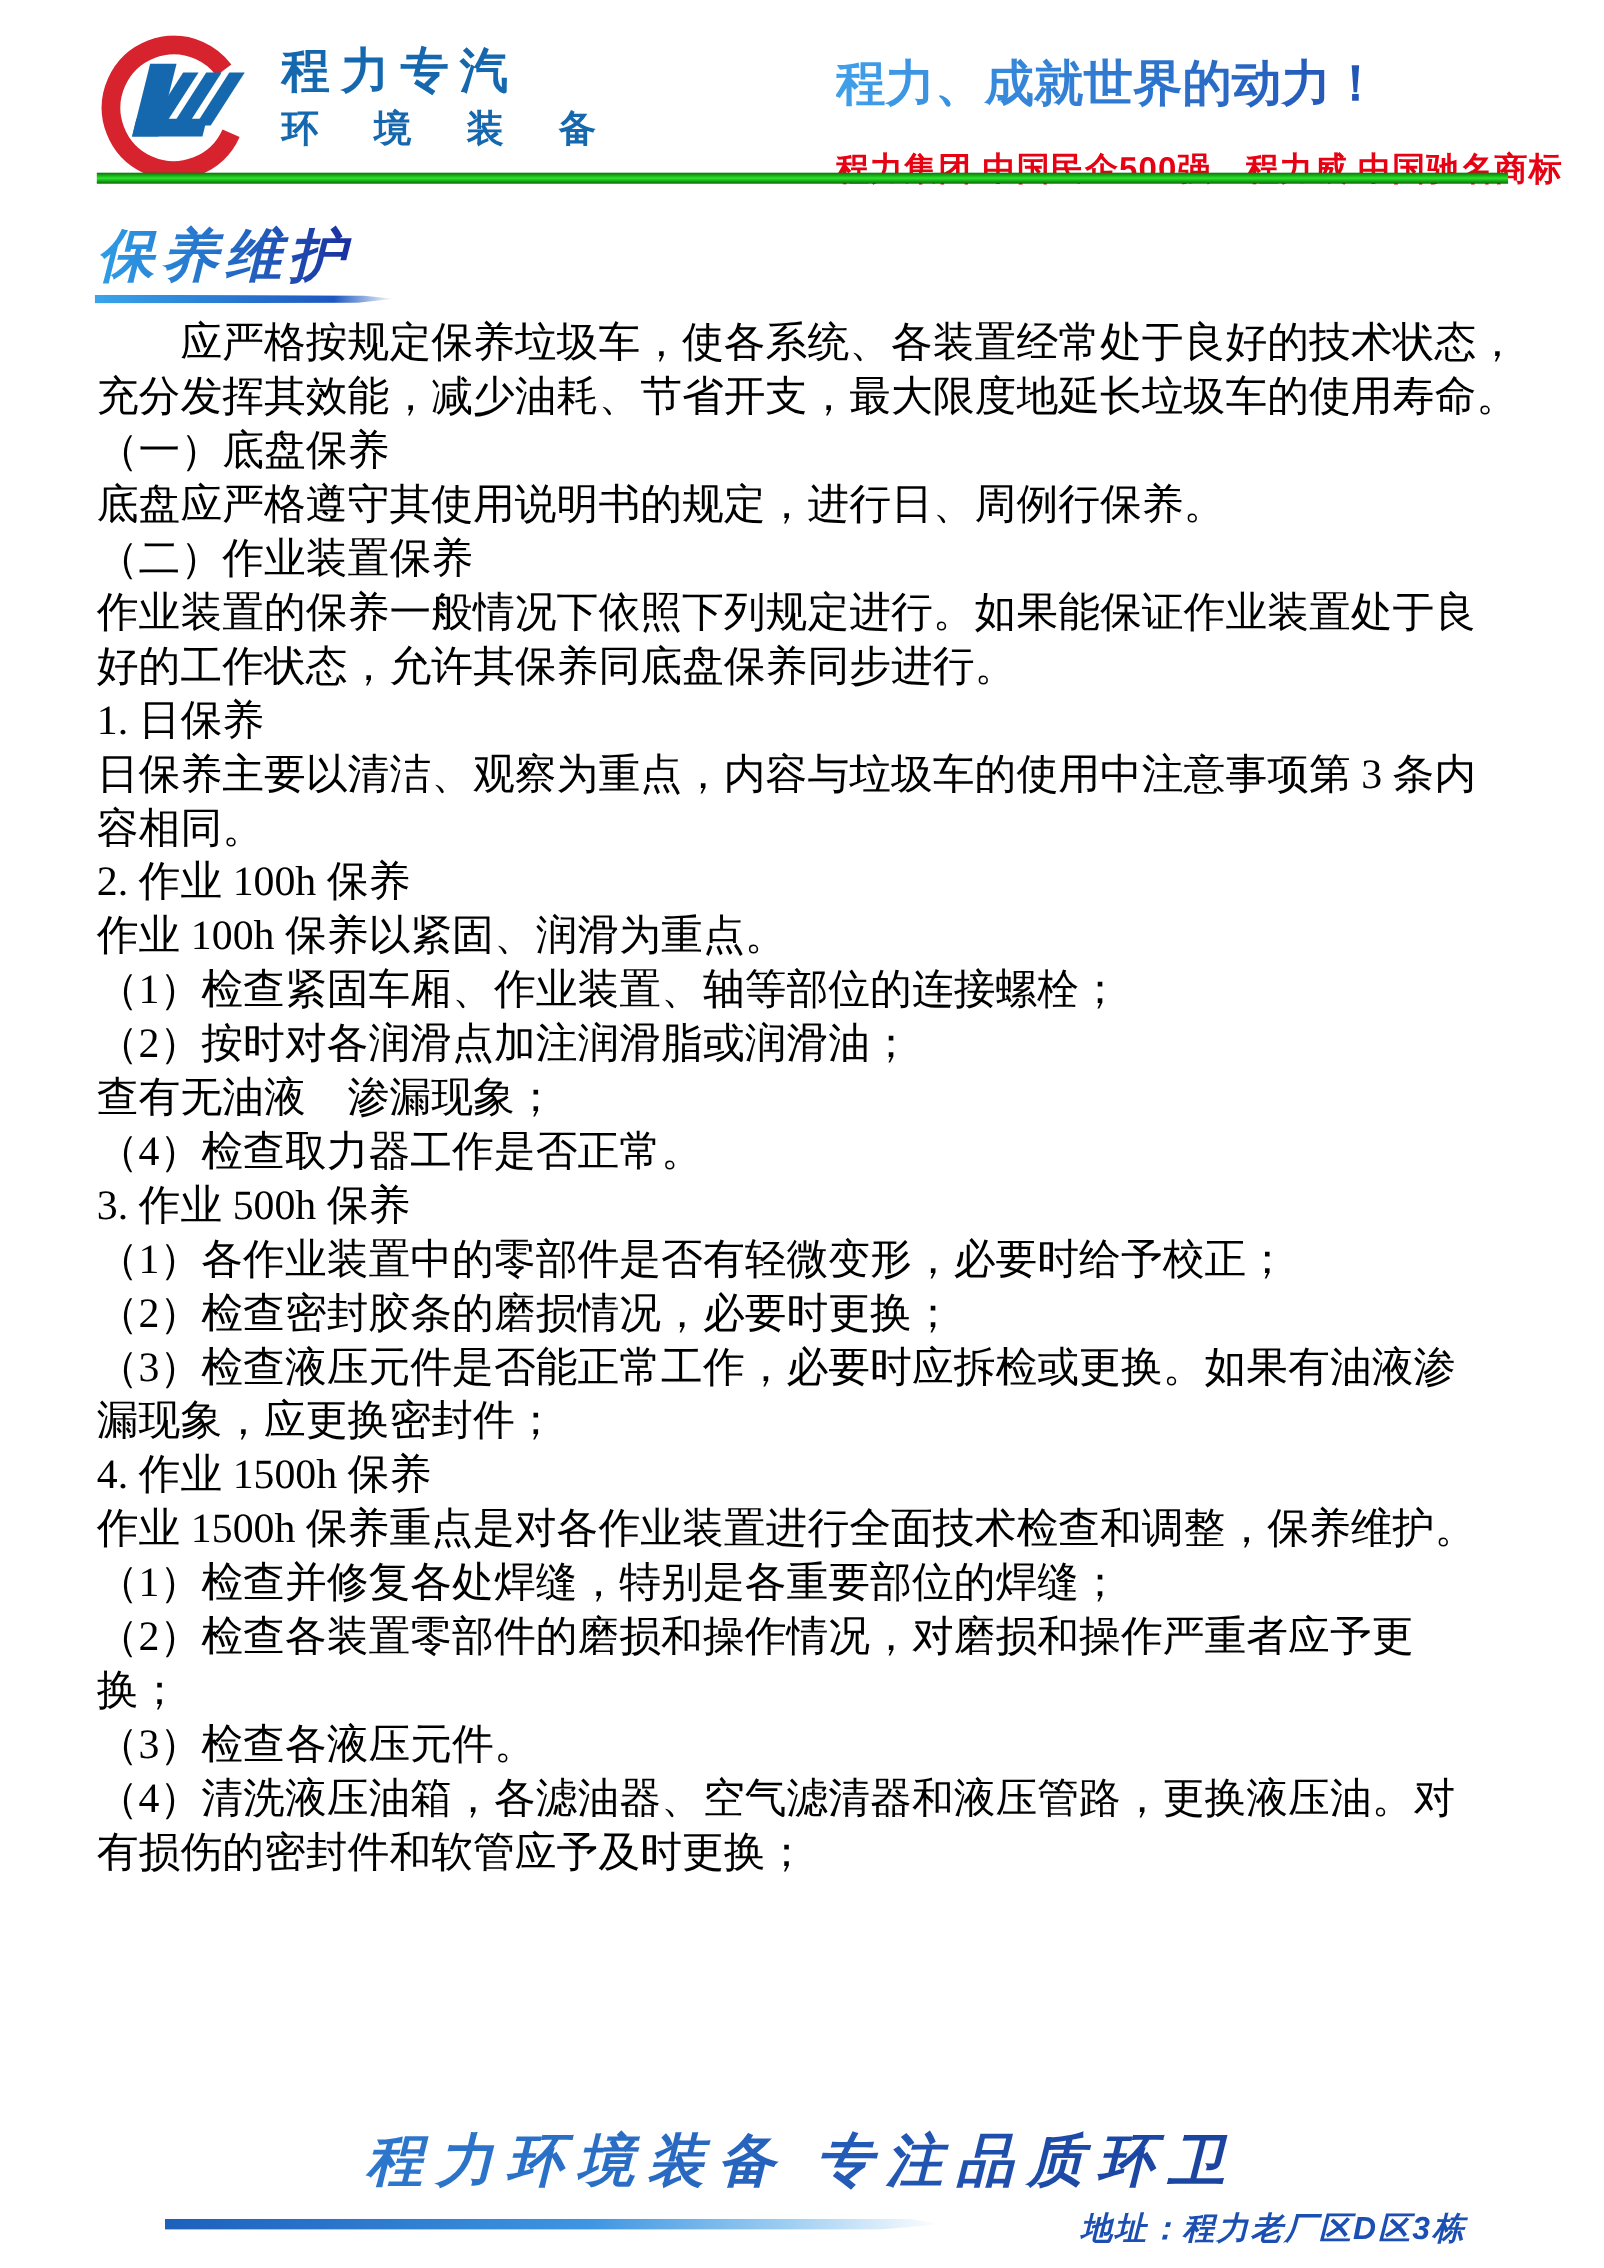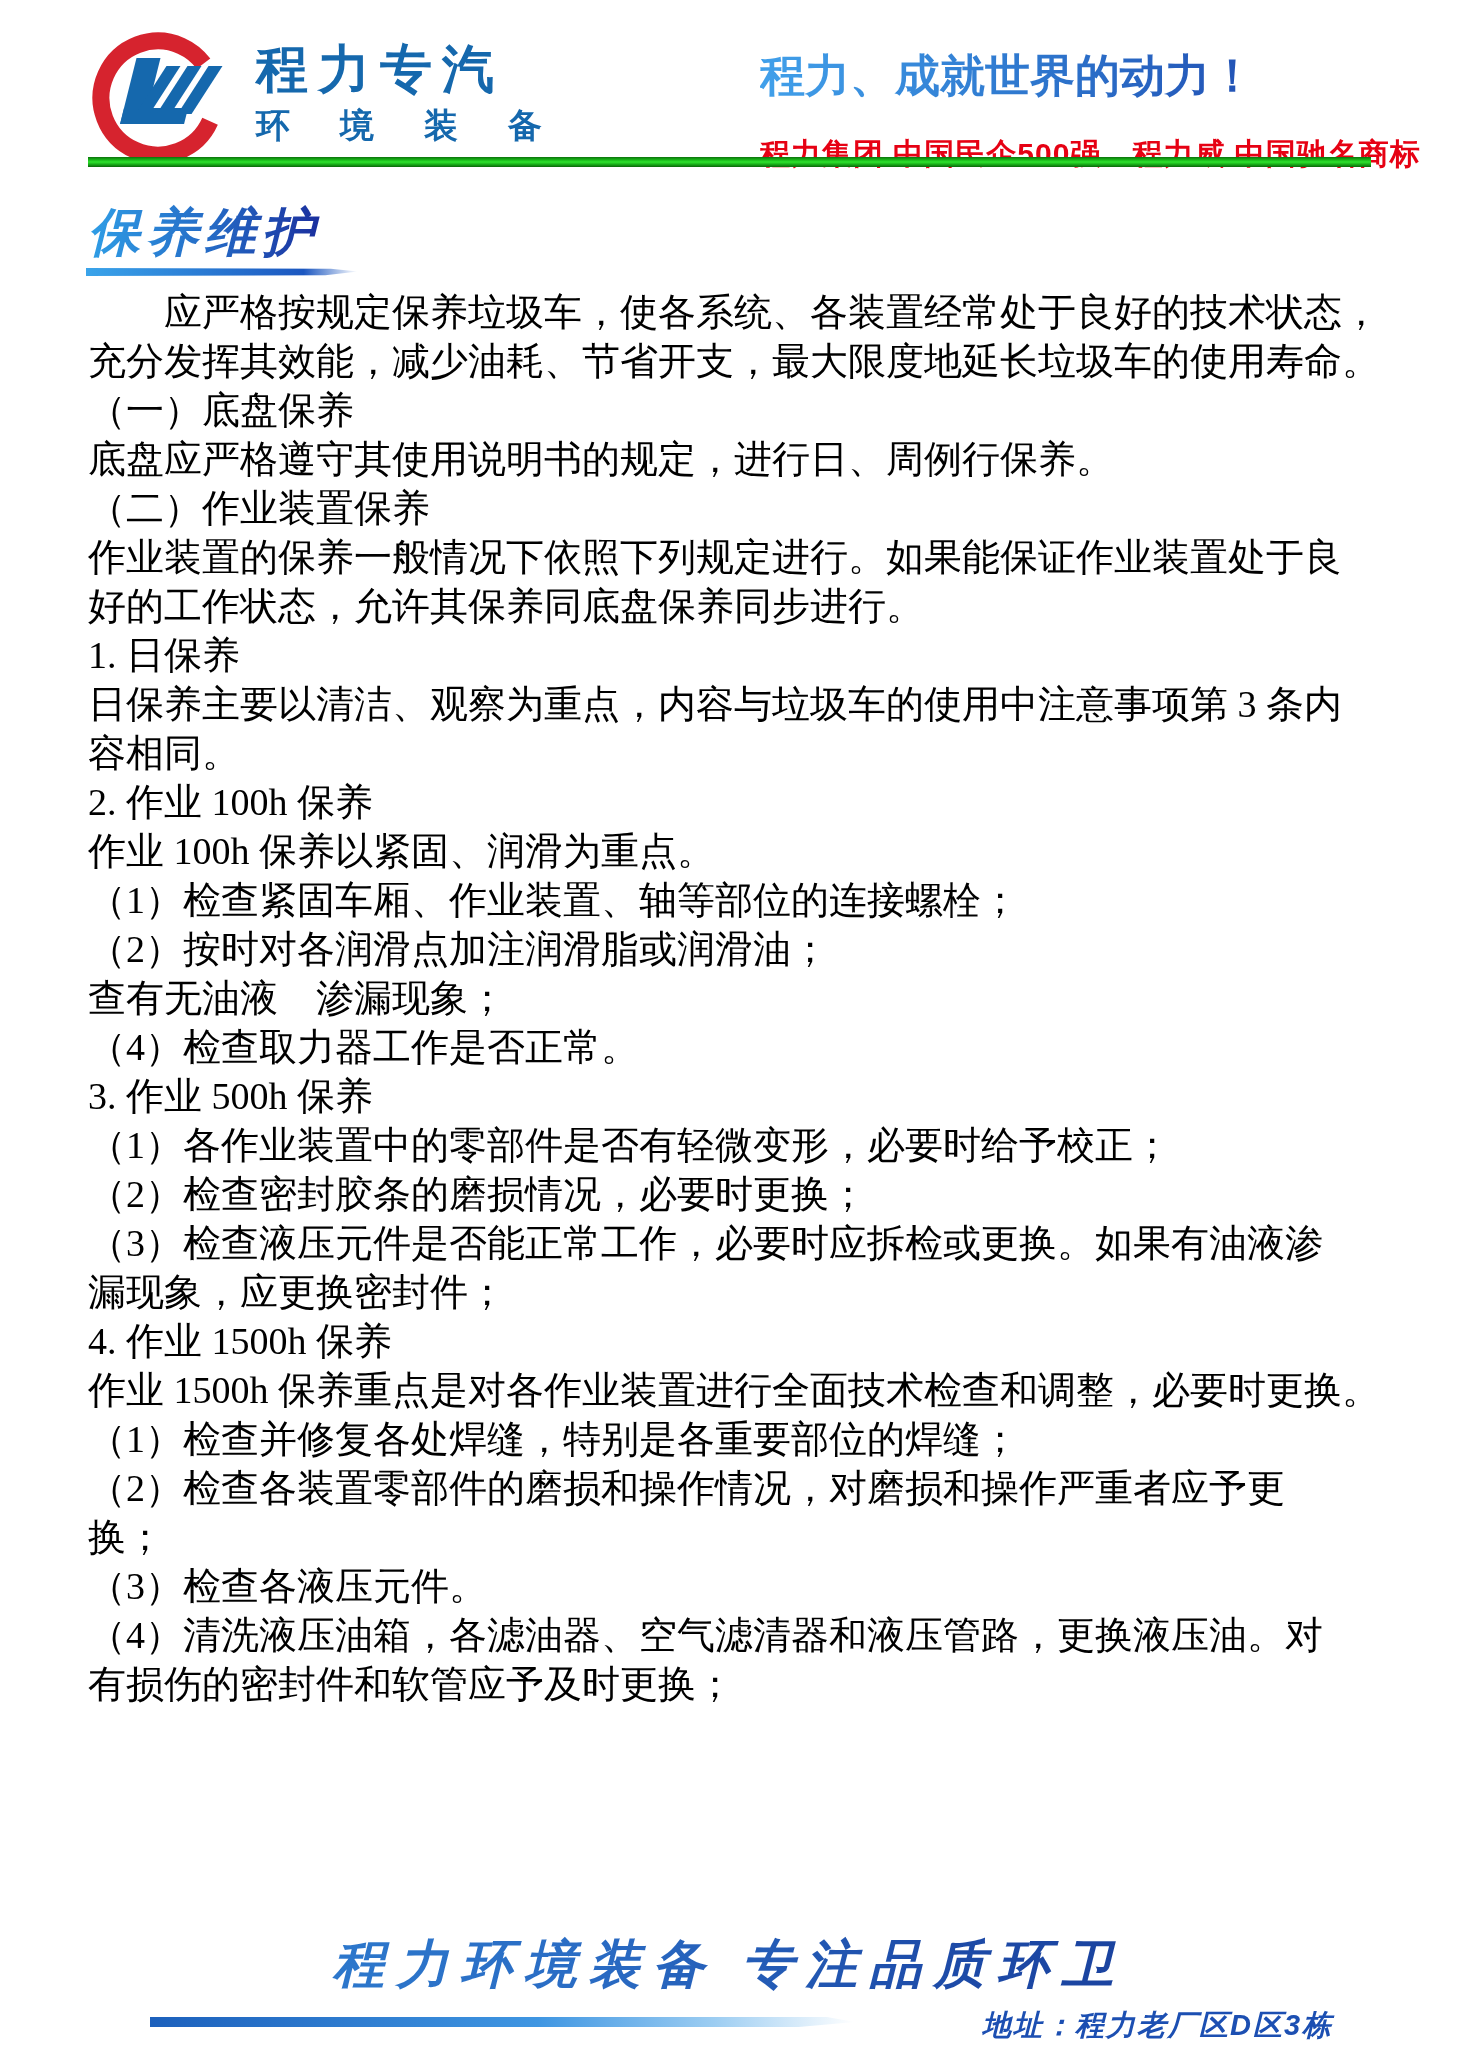--- a/index.html
+++ b/index.html
@@ -2,21 +2,21 @@
 <html><head>
 <meta charset="utf-8">
 <style>
   html,body{margin:0;padding:0;background:#fff;}
   .page{position:relative;width:1458px;height:2062px;background:#ffffff;overflow:hidden;
         font-family:"Liberation Serif","DejaVu Serif",serif;}
 
   
   .logo-mark{position:absolute;left:84px;top:32px;}
   .brand{position:absolute;left:256px;top:42px;font-family:"Liberation Sans","DejaVu Sans",sans-serif;color:#1568ad;}
-  .brand-main{font-size:52px;font-weight:bold;letter-spacing:10px;line-height:1.05;white-space:nowrap;}
+  .brand-main{font-size:44px;font-weight:bold;letter-spacing:10px;line-height:1.05;white-space:nowrap;}
   .brand-sub{font-size:34px;font-weight:bold;letter-spacing:50px;margin-top:6px;white-space:nowrap;}
   .header-right{position:absolute;left:760px;top:46px;width:640px;
                 font-family:"Liberation Sans","DejaVu Sans",sans-serif;}
   .slogan{font-size:45px;font-weight:900;white-space:nowrap;
           background:linear-gradient(90deg,#41a0ea 0%,#2d74cc 45%,#1a39a4 100%);
           -webkit-background-clip:text;background-clip:text;color:transparent;}
   .subtitle{margin-top:28px;font-size:30px;font-weight:bold;color:#e60113;white-space:nowrap;letter-spacing:1px;}
   .green-bar{position:absolute;left:88px;top:157px;width:1283px;height:10px;
              background:linear-gradient(180deg,#0c720c 0%,#19b919 30%,#2ee32e 50%,#17a817 75%,#0a660a 100%);}
 
@@ -94,21 +94,21 @@
       <div class="line">（1）检查紧固车厢、作业装置、轴等部位的连接螺栓；</div>
       <div class="line">（2）按时对各润滑点加注润滑脂或润滑油；</div>
       <div class="line">查有无油液　渗漏现象；</div>
       <div class="line">（4）检查取力器工作是否正常。</div>
       <div class="line">3. 作业 500h 保养</div>
       <div class="line">（1）各作业装置中的零部件是否有轻微变形，必要时给予校正；</div>
       <div class="line">（2）检查密封胶条的磨损情况，必要时更换；</div>
       <div class="line">（3）检查液压元件是否能正常工作，必要时应拆检或更换。如果有油液渗</div>
       <div class="line">漏现象，应更换密封件；</div>
       <div class="line">4. 作业 1500h 保养</div>
-      <div class="line">作业 1500h 保养重点是对各作业装置进行全面技术检查和调整，必要时更换。</div>
+      <div class="line">作业 1500h 保养重点是对各作业装置进行全面技术检查和调整，保养维护。</div>
       <div class="line">（1）检查并修复各处焊缝，特别是各重要部位的焊缝；</div>
       <div class="line">（2）检查各装置零部件的磨损和操作情况，对磨损和操作严重者应予更</div>
       <div class="line">换；</div>
       <div class="line">（3）检查各液压元件。</div>
       <div class="line">（4）清洗液压油箱，各滤油器、空气滤清器和液压管路，更换液压油。对</div>
       <div class="line">有损伤的密封件和软管应予及时更换；</div>
     </div>
 
   <div>
     <div class="footer-slogan">程力环境装备 专注品质环卫</div>

